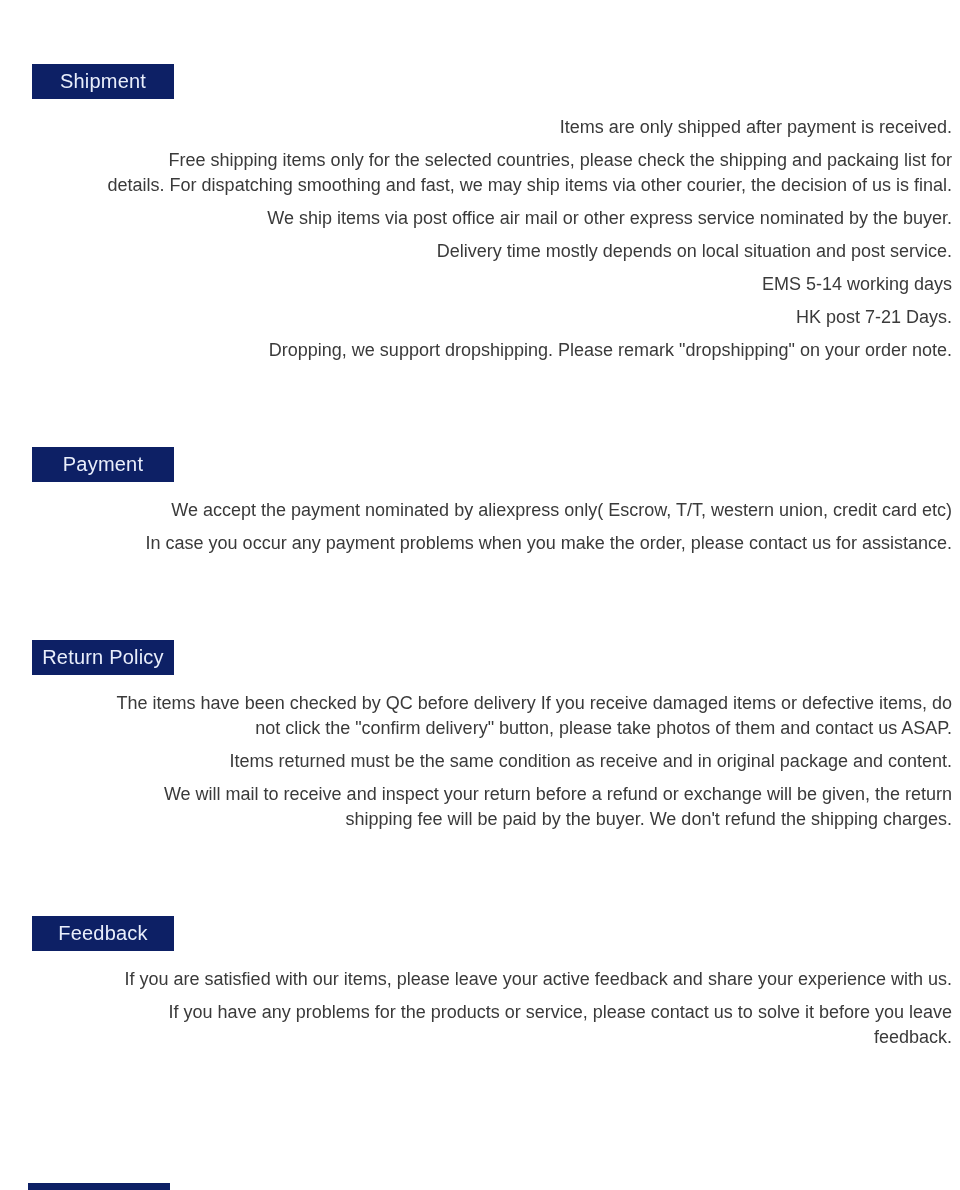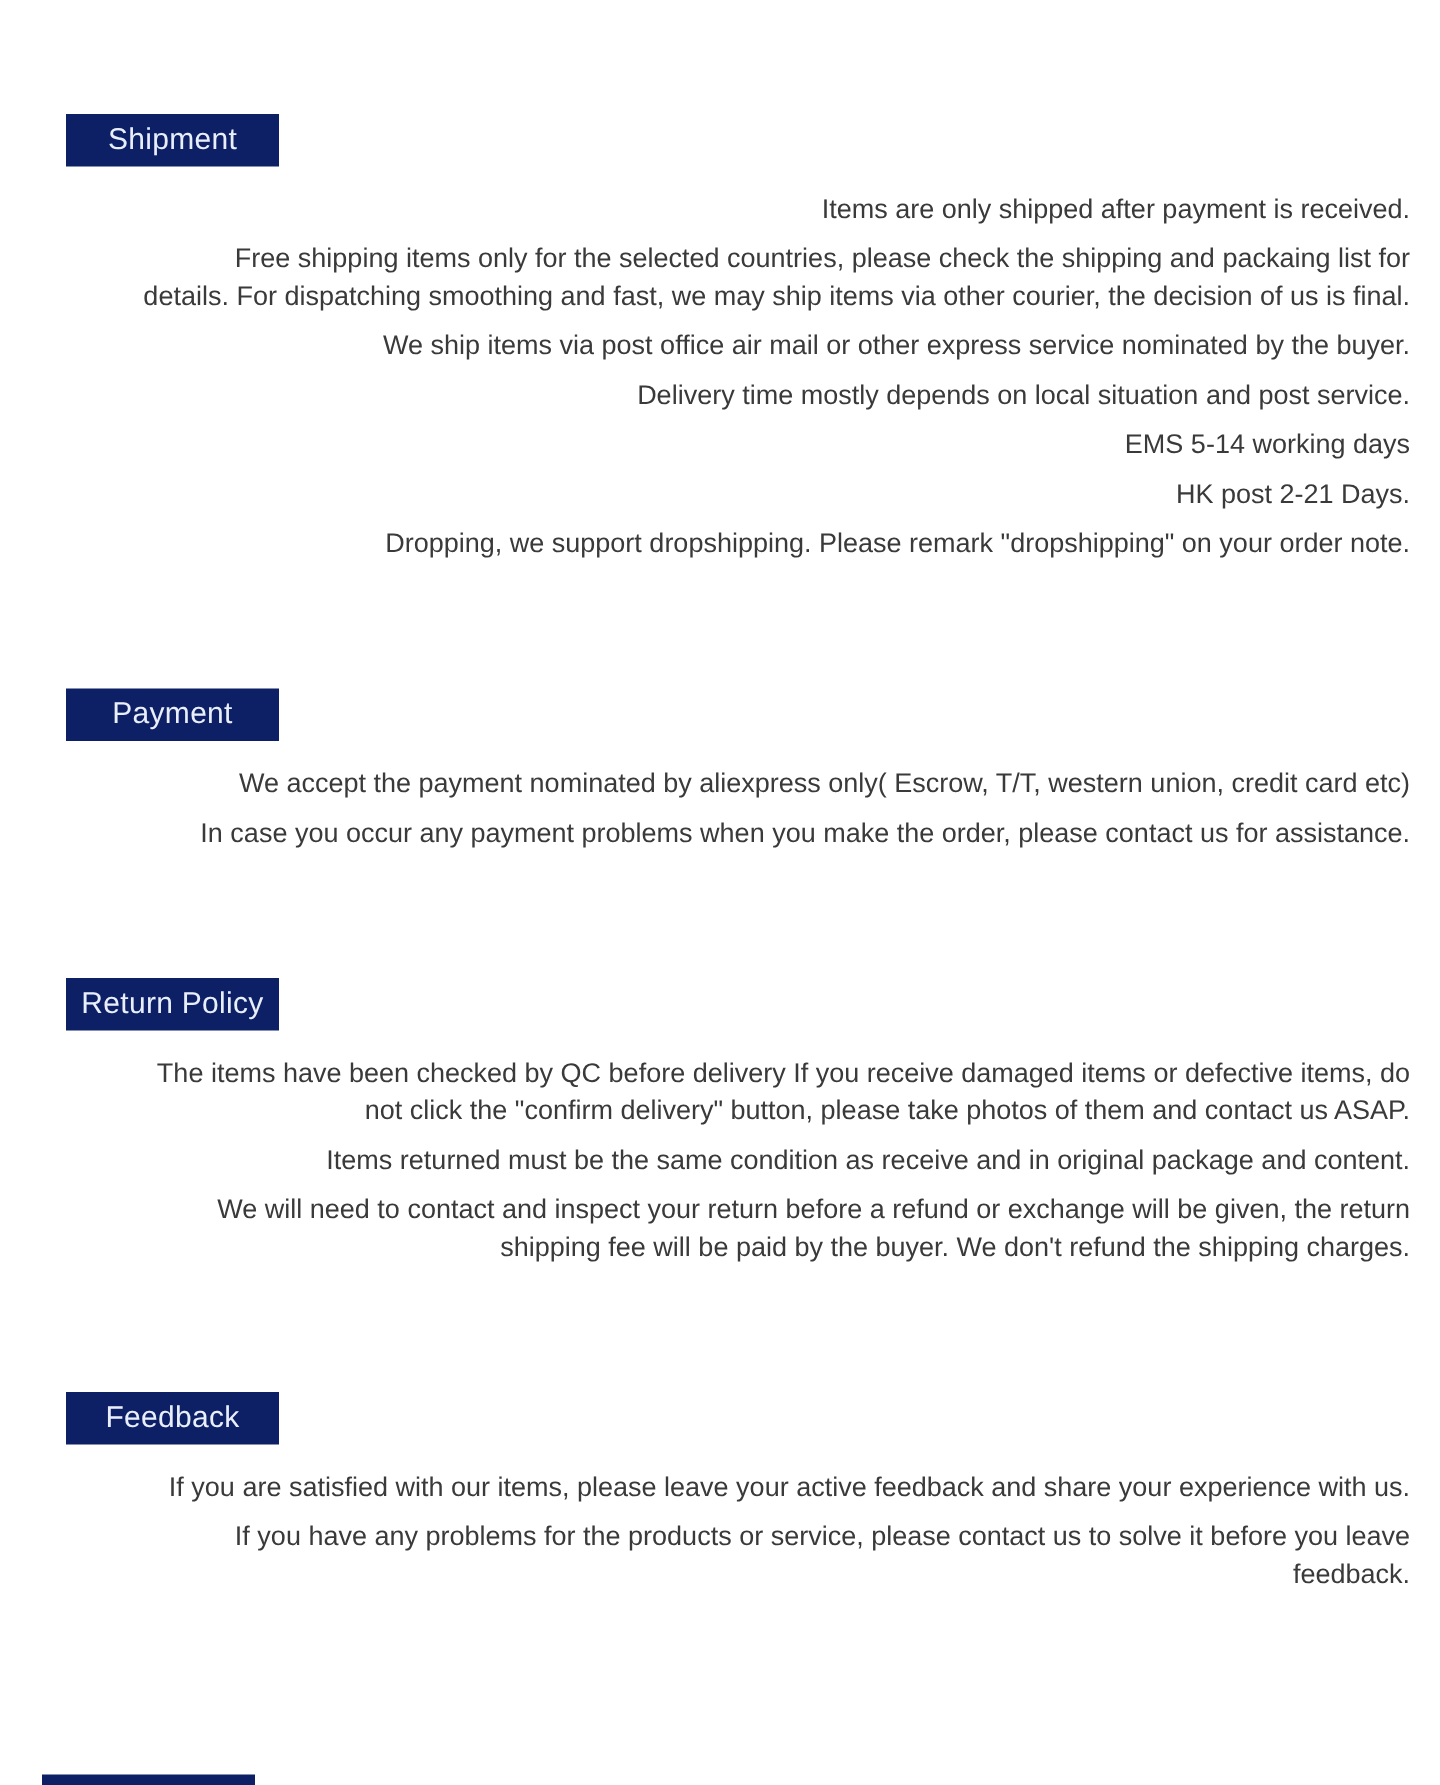--- a/index.html
+++ b/index.html
@@ -14,21 +14,21 @@
     font-family: "Liberation Sans", "DejaVu Sans", sans-serif;
   }
   .page {
     position: relative;
     width: 960px;
     height: 1190px;
     background: var(--page-bg);
     overflow: hidden;
     padding: 0 4px 0 28px;
   }
-  .policy-section { margin: 16px; }
+  .policy-section { margin: 4px; }
   .policy-section.first { padding-top: 60px; }
   .policy-section + .policy-section { margin-top: 84px; }
   .section-header {
     width: 142px;
     height: 35px;
     background: var(--header-bg);
     display: flex;
     align-items: center;
     justify-content: center;
   }
@@ -67,21 +67,21 @@
     <div class="section-header">
       <span class="section-title">Shipment</span>
     </div>
     <div class="section-body">
         <p class="para">Items are only shipped after payment is received.</p>
         <p class="para">Free shipping items only for the selected countries, please check the shipping and packaing list for
  details. For dispatching smoothing and fast, we may ship items via other courier, the decision of us is final.</p>
         <p class="para"> We ship items via post office air mail or other express service nominated by the buyer.</p>
         <p class="para">Delivery time mostly depends on local situation and post service.</p>
         <p class="para">EMS 5-14 working days</p>
-        <p class="para">HK post 2-21 Days.</p>
+        <p class="para">HK post 7-21 Days.</p>
         <p class="para">Dropping, we support dropshipping. Please remark "dropshipping" on your order note.</p>
       </div>
   </section>
 
   <section class="policy-section">
     <div class="section-header">
       <span class="section-title">Payment</span>
     </div>
     <div class="section-body">
         <p class="para">We accept the payment nominated by aliexpress only( Escrow, T/T, western union, credit card etc)</p>
@@ -90,21 +90,21 @@
   </section>
 
   <section class="policy-section">
     <div class="section-header">
       <span class="section-title">Return Policy</span>
     </div>
     <div class="section-body">
         <p class="para"> The items have been checked by QC before delivery If you receive damaged items or defective items, do
 not click the "confirm delivery" button, please take photos of them and contact us ASAP.</p>
         <p class="para">Items returned must be the same condition as receive and in original package and content.</p>
-        <p class="para"> We will need to contact and inspect your return before a refund or exchange will be given, the return
+        <p class="para"> We will mail to receive and inspect your return before a refund or exchange will be given, the return
 shipping fee will be paid by the buyer. We don't refund the shipping charges.</p>
       </div>
   </section>
 
   <section class="policy-section">
     <div class="section-header">
       <span class="section-title">Feedback</span>
     </div>
     <div class="section-body">
         <p class="para">If you are satisfied with our items, please leave your active feedback and share your experience with us.</p>

